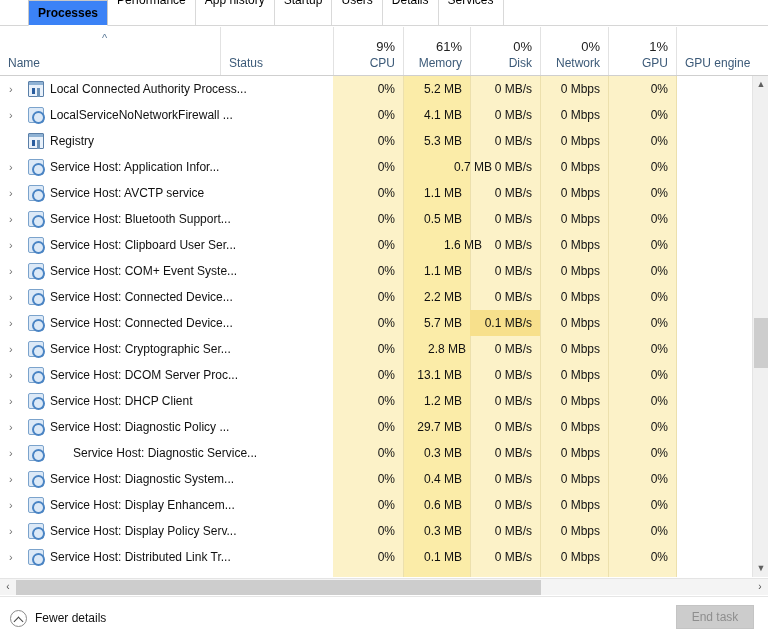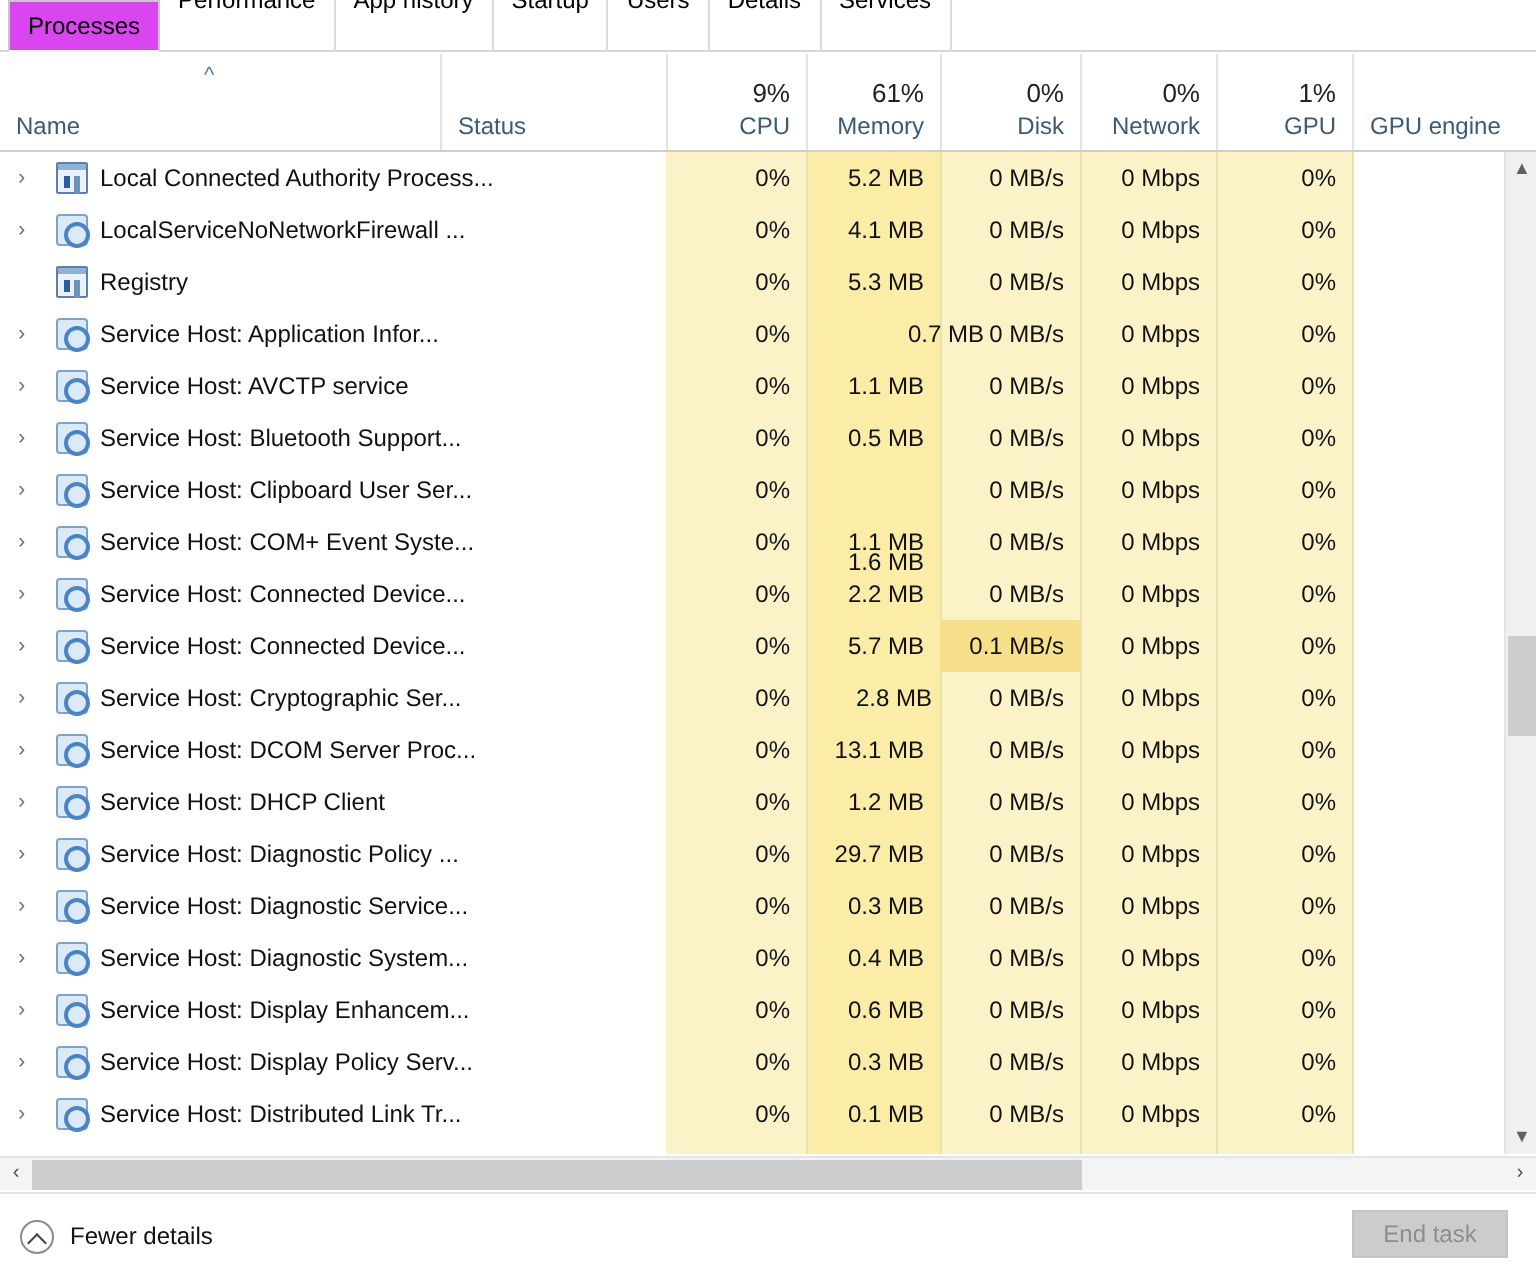--- a/index.html
+++ b/index.html
@@ -27,23 +27,24 @@
     border-bottom: none;
     background: #ffffff;
     margin-right: -1px;
     white-space: nowrap;
     position: relative;
   }
   .tab.active {
     height: 26px; line-height: 24px;
     border: 1px solid #c8c8c8;
     border-bottom: 1px solid #ffffff;
-    background: #d946ef;
+    background: #3b82f6;
     z-index: 3;
-    font-weight: normal;
+    font-weight: bold;
+    margin-left: 24px;
   }
   #tabstrip .tabline {
     position: absolute; left: 0; bottom: 0; width: 768px; height: 1px;
     background: #d6d6d6;
   }
 
   
   #colheader {
     position: absolute; left: 0; top: 27px; width: 768px; height: 49px;
     background: #ffffff;
@@ -320,21 +321,21 @@
           <div class="cell" style="left: 403px; width: 67px;">0.5 MB</div>
           <div class="cell" style="left: 470px; width: 70px;">0 MB/s</div>
           <div class="cell" style="left: 540px; width: 68px;">0 Mbps</div>
           <div class="cell" style="left: 608px; width: 68px;">0%</div>
         </div>
         <div class="row">
           <div class="chev">›</div>
           <div class="icon ic-gear"></div>
           <div class="nm" style="width: 170px;">Service Host: Clipboard User Ser...</div>
           <div class="cell" style="left: 333px; width: 70px;">0%</div>
-          <div class="cell" style="left: 403px; width: 67px; margin-top: 36px;">1.6 MB</div>
+          <div class="cell" style="left: 423px; width: 67px;">1.6 MB</div>
           <div class="cell" style="left: 470px; width: 70px;">0 MB/s</div>
           <div class="cell" style="left: 540px; width: 68px;">0 Mbps</div>
           <div class="cell" style="left: 608px; width: 68px;">0%</div>
         </div>
         <div class="row">
           <div class="chev">›</div>
           <div class="icon ic-gear"></div>
           <div class="nm" style="width: 170px;">Service Host: COM+ Event Syste...</div>
           <div class="cell" style="left: 333px; width: 70px;">0%</div>
           <div class="cell" style="left: 403px; width: 67px;">1.1 MB</div>
@@ -398,21 +399,21 @@
           <div class="nm" style="width: 170px;">Service Host: Diagnostic Policy ...</div>
           <div class="cell" style="left: 333px; width: 70px;">0%</div>
           <div class="cell" style="left: 403px; width: 67px;">29.7 MB</div>
           <div class="cell" style="left: 470px; width: 70px;">0 MB/s</div>
           <div class="cell" style="left: 540px; width: 68px;">0 Mbps</div>
           <div class="cell" style="left: 608px; width: 68px;">0%</div>
         </div>
         <div class="row">
           <div class="chev">›</div>
           <div class="icon ic-gear"></div>
-          <div class="nm" style="width: 170px;">Service Host: Diagnostic Service...</div>
+          <div class="nm" style="width: 170px; margin-left: 23px;">Service Host: Diagnostic Service...</div>
           <div class="cell" style="left: 333px; width: 70px;">0%</div>
           <div class="cell" style="left: 403px; width: 67px;">0.3 MB</div>
           <div class="cell" style="left: 470px; width: 70px;">0 MB/s</div>
           <div class="cell" style="left: 540px; width: 68px;">0 Mbps</div>
           <div class="cell" style="left: 608px; width: 68px;">0%</div>
         </div>
         <div class="row">
           <div class="chev">›</div>
           <div class="icon ic-gear"></div>
           <div class="nm" style="width: 170px;">Service Host: Diagnostic System...</div>

